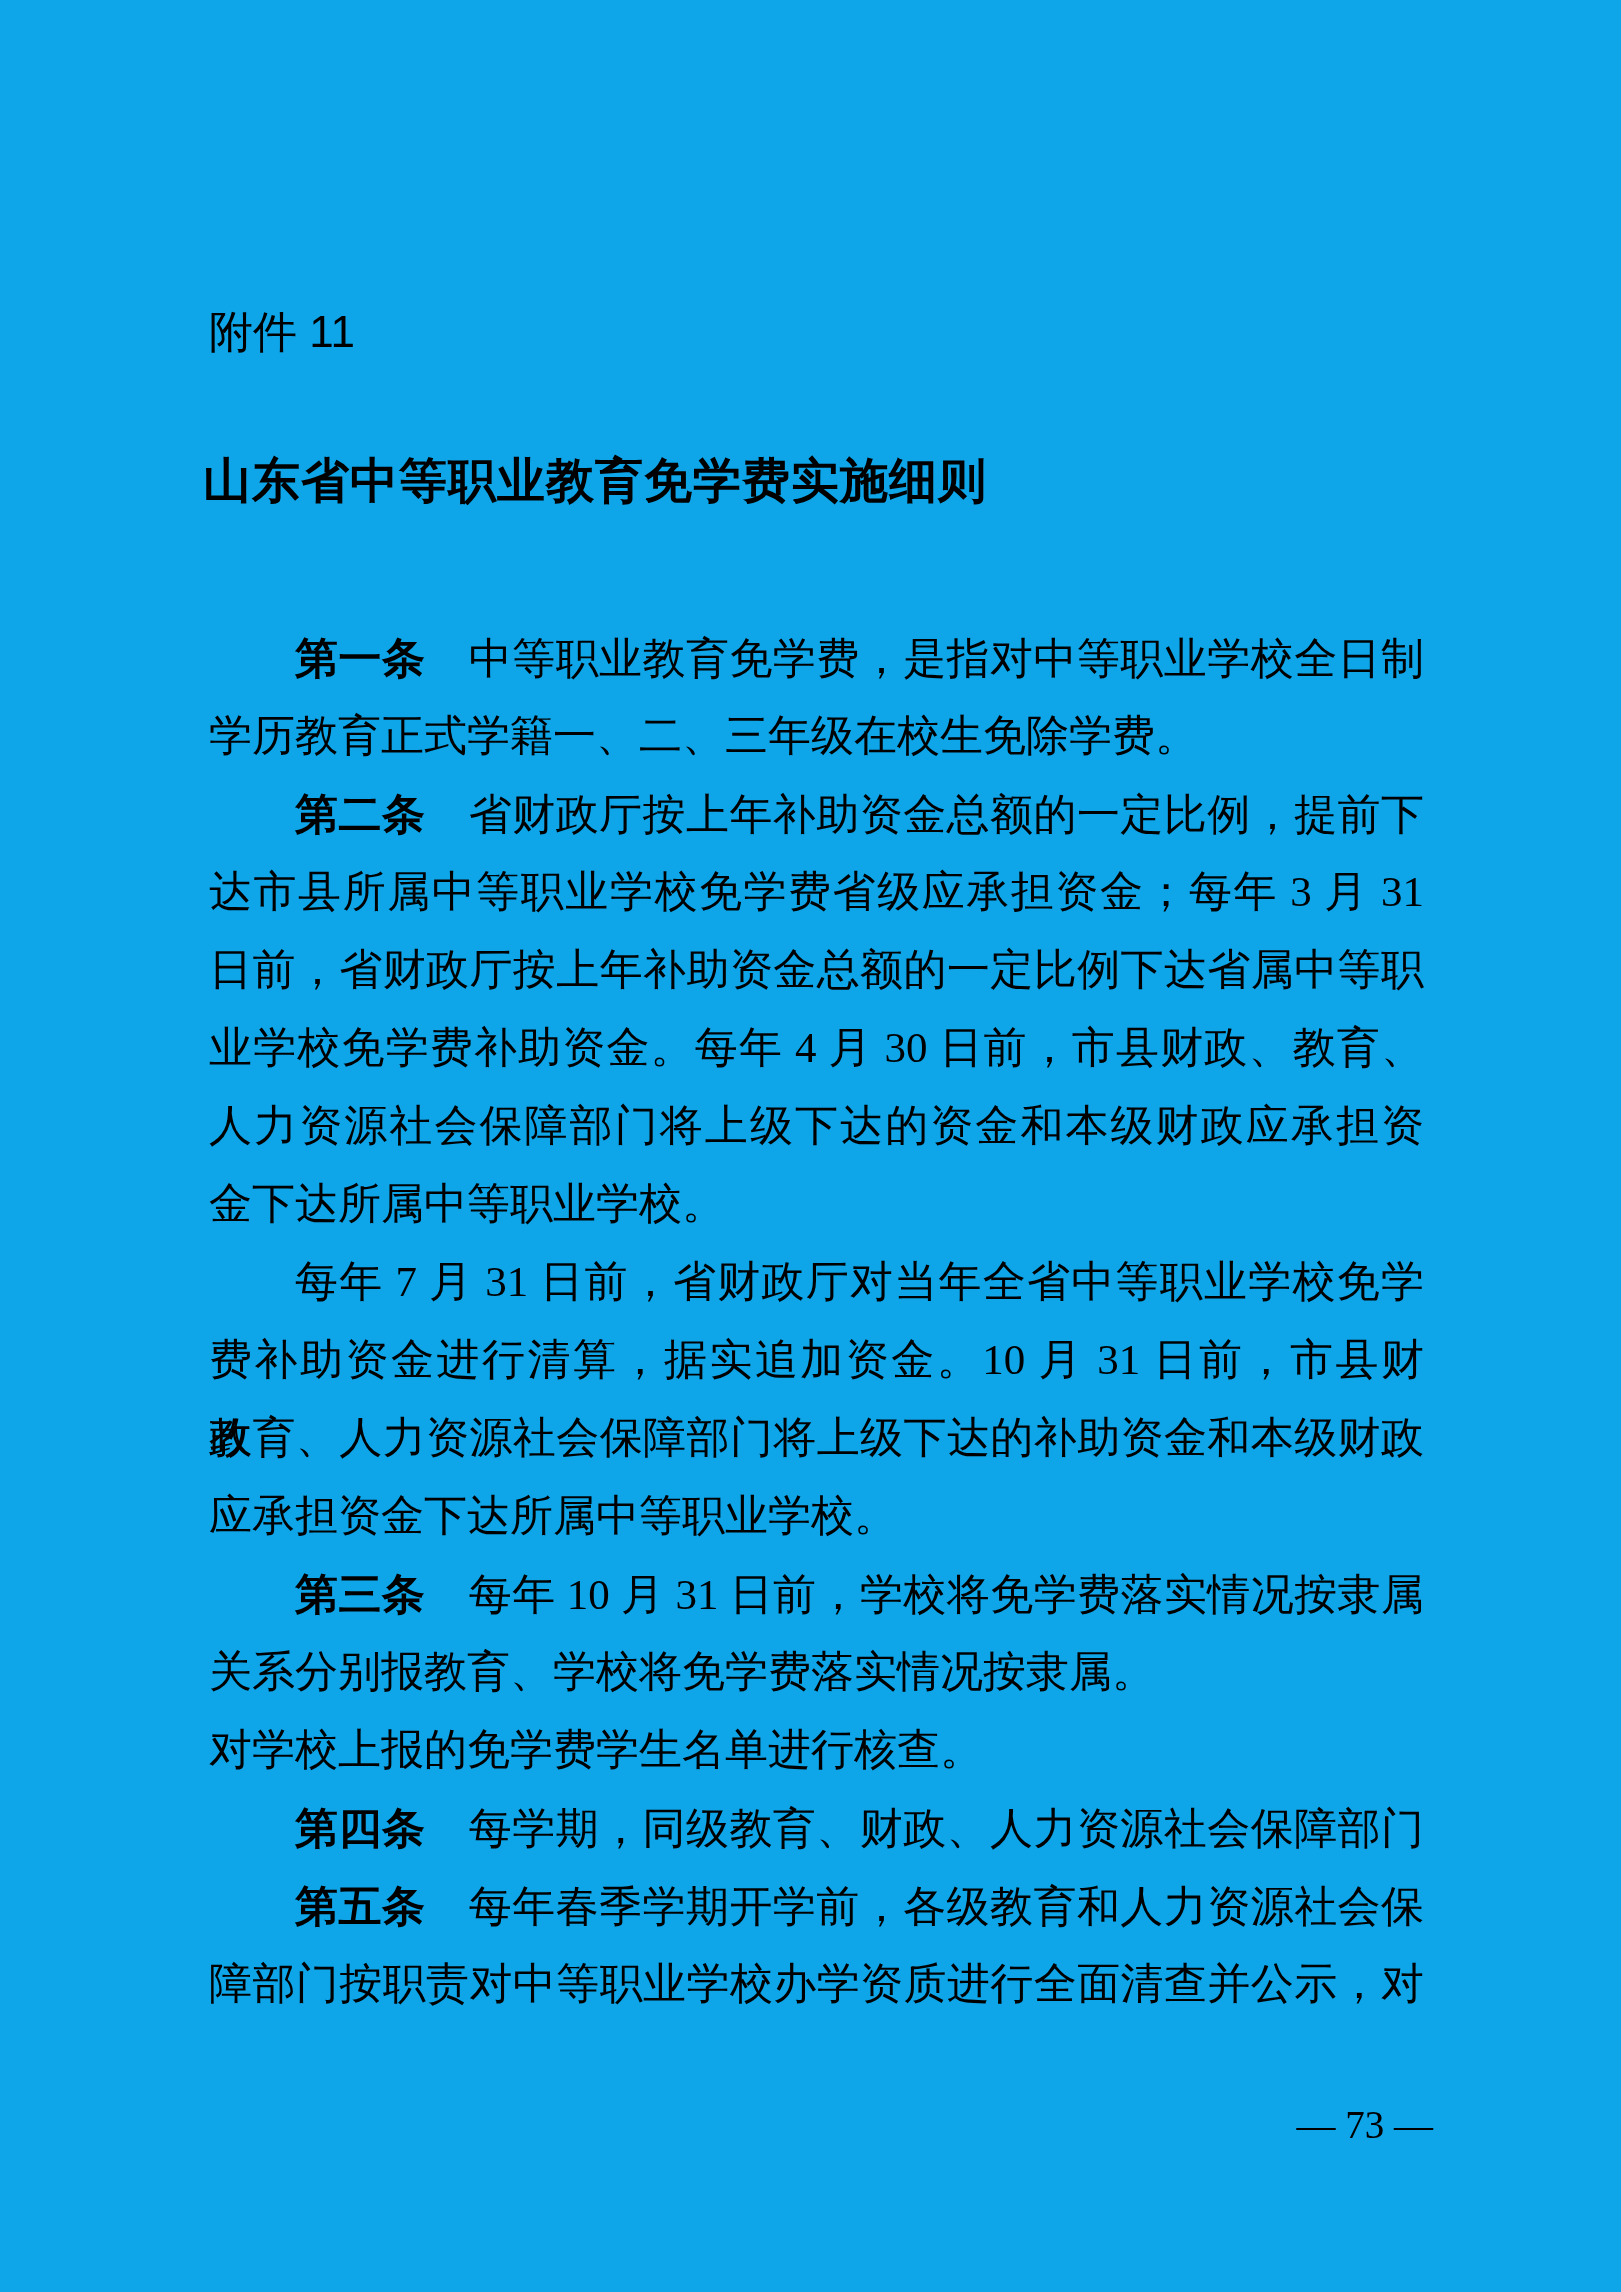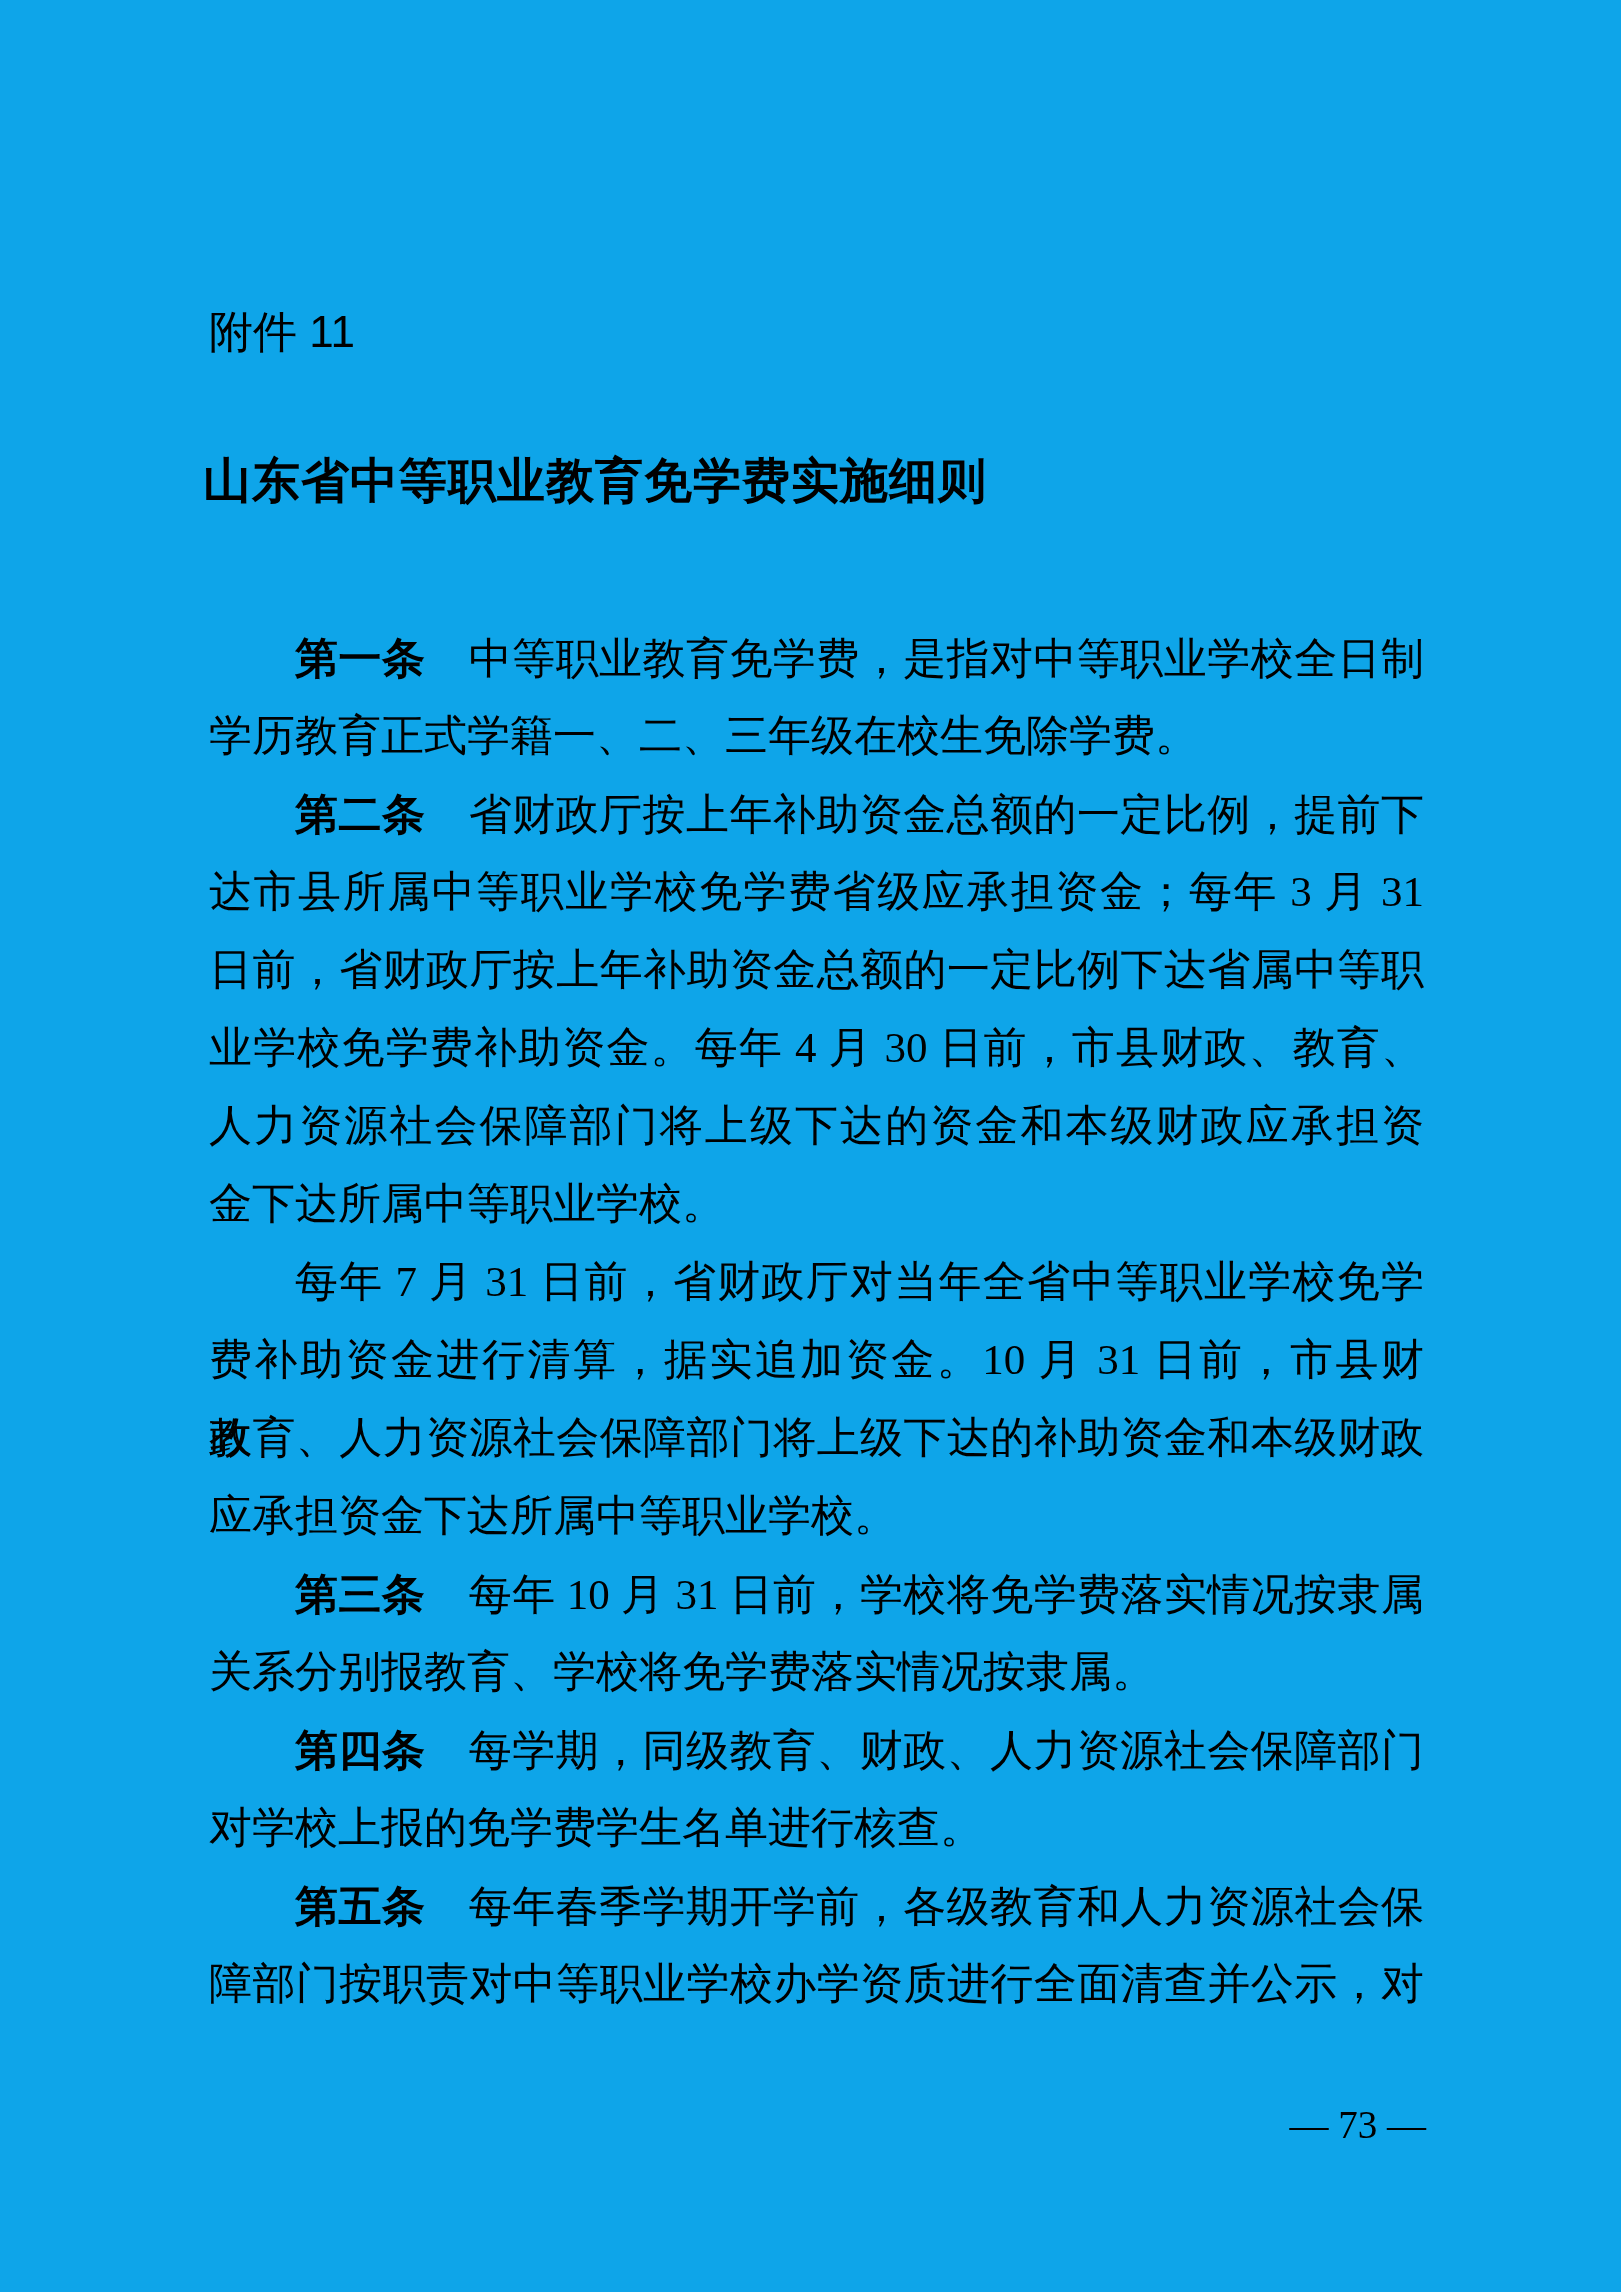--- a/index.html
+++ b/index.html
@@ -64,21 +64,21 @@
   .term-head {
     font-family: "Liberation Sans", sans-serif;
     font-weight: bold;
   }
   .body-seg {
     font-family: "Liberation Serif", serif;
   }
   .page-number {
     position: absolute;
     top: 2103px;
-    right: 195px;
+    right: 188px;
     font-family: "Liberation Serif", serif;
     font-size: 39px;
     line-height: 43px;
     white-space: pre;
   }
 </style>
 </head>
 <body>
 
 <div class="page">
@@ -94,21 +94,21 @@
       <div class="line justify"><span class="body-seg">日前，省财政厅按上年补助资金总额的一定比例下达省属中等职</span></div>
       <div class="line justify"><span class="body-seg">业学校免学费补助资金。每年 4 月 30 日前，市县财政、教育、</span></div>
       <div class="line justify"><span class="body-seg">人力资源社会保障部门将上级下达的资金和本级财政应承担资</span></div>
       <div class="line"><span class="body-seg">金下达所属中等职业学校。</span></div>
       <div class="line justify indent"><span class="body-seg">每年 7 月 31 日前，省财政厅对当年全省中等职业学校免学</span></div>
       <div class="line justify"><span class="body-seg">费补助资金进行清算，据实追加资金。10 月 31 日前，市县财政、</span></div>
       <div class="line justify"><span class="body-seg">教育、人力资源社会保障部门将上级下达的补助资金和本级财政</span></div>
       <div class="line"><span class="body-seg">应承担资金下达所属中等职业学校。</span></div>
       <div class="line justify indent"><span class="term-head">第三条</span><span class="body-seg">　每年 10 月 31 日前，学校将免学费落实情况按隶属</span></div>
       <div class="line"><span class="body-seg">关系分别报教育、学校将免学费落实情况按隶属。</span></div>
+      <div class="line"><span class="body-seg">对学校上报的免学费学生名单进行核查。</span></div>
       <div class="line justify indent"><span class="term-head">第四条</span><span class="body-seg">　每学期，同级教育、财政、人力资源社会保障部门</span></div>
-      <div class="line"><span class="body-seg">对学校上报的免学费学生名单进行核查。</span></div>
       <div class="line justify indent"><span class="term-head">第五条</span><span class="body-seg">　每年春季学期开学前，各级教育和人力资源社会保</span></div>
       <div class="line justify"><span class="body-seg">障部门按职责对中等职业学校办学资质进行全面清查并公示，对</span></div>
     </div>
 
   <div class="page-number">— 73 —</div>
 </div>
 
 
 </body></html>

